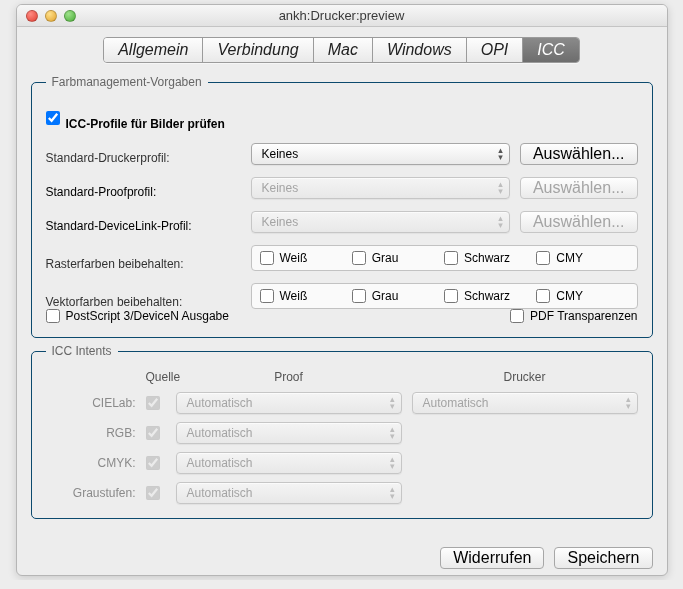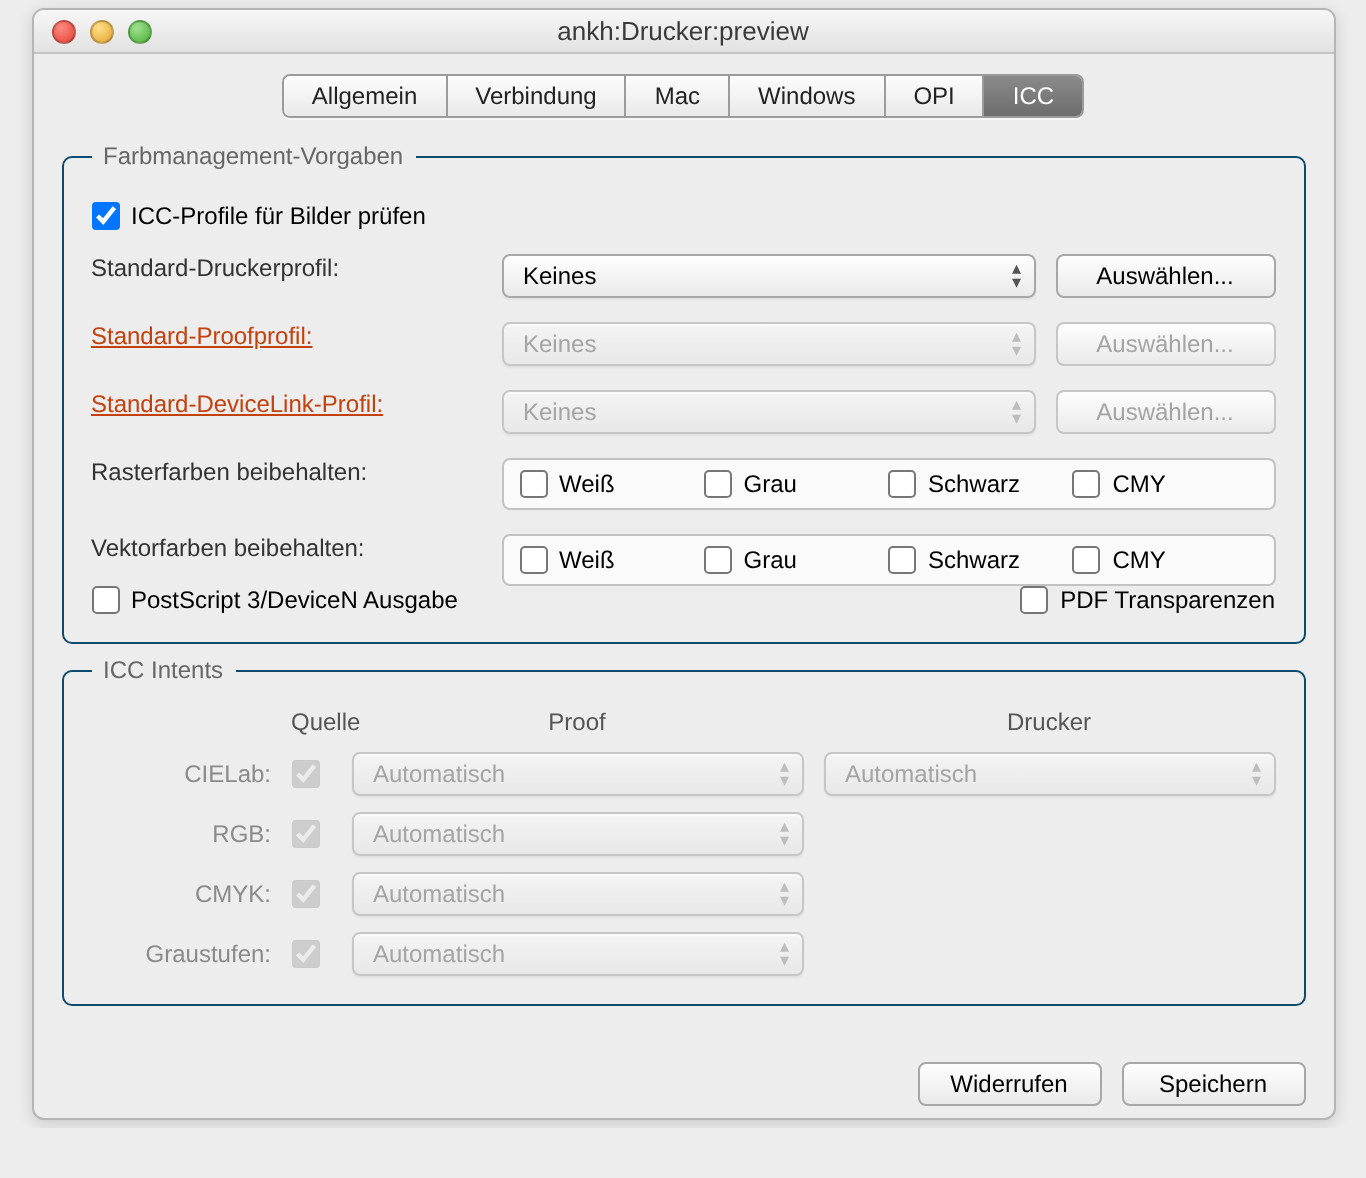--- a/index.html
+++ b/index.html
@@ -58,23 +58,24 @@
   border: 1px solid #9b9b9b;
   border-radius: 4px;
   overflow: hidden;
   box-shadow: 0 1px 0 rgba(255,255,255,0.5);
 }
 .seg button {
   background: linear-gradient(#fdfdfd, #e9e9e9);
   border: none;
   border-right: 1px solid #9b9b9b;
   padding: 3px 14px;
-  font-size: 12px;
+  font-size: 16px;
   color: #222;
   cursor: pointer;
+  font-style: italic;
 }
 .seg button:last-child { border-right: none; }
 .seg button.active {
   background: linear-gradient(#8a8a8a, #6d6d6d);
   color: #fff;
 }
 .content {
   padding: 0 14px 14px;
 }
 fieldset {
@@ -83,31 +84,31 @@
   padding: 12px 14px 14px;
   margin-top: 6px;
 }
 legend {
   padding: 0 6px;
   color: #666;
   font-size: 12px;
 }
 .row {
   display: flex;
-  align-items: flex-start;
+  align-items: flex-end;
   margin-top: 12px;
   gap: 10px;
 }
 .row.first { margin-top: 4px; }
 .label {
   width: 195px;
   text-align: left;
   color: #333;
 }
-.label.disabled { color: #c2410c; text-decoration: underline; }
+.label.disabled { color: #000000; }
 .select {
   flex: 1;
   height: 22px;
   background: linear-gradient(#fefefe, #eaeaea);
   border: 1px solid #a7a7a7;
   border-radius: 4px;
   display: flex;
   align-items: center;
   padding: 0 22px 0 10px;
   position: relative;
@@ -127,21 +128,21 @@
   line-height: 7px;
   color: #555;
 }
 .select.disabled .arrows { color: #bdbdbd; }
 .btn {
   min-width: 110px;
   height: 22px;
   background: linear-gradient(#fefefe, #eaeaea);
   border: 1px solid #a7a7a7;
   border-radius: 4px;
-  font-size: 12px;
+  font-size: 16px;
   cursor: pointer;
   padding: 0 12px;
 }
 .btn.disabled {
   color: #a4a4a4;
   border-color: #c6c6c6;
 }
 .chk-row {
   display: flex;
   align-items: center;
@@ -207,21 +208,21 @@
     </div>
   </div>
 
   <div class="content">
 
     <fieldset>
       <legend>Farbmanagement-Vorgaben</legend>
 
       <div class="row first chk-row">
         <input type="checkbox" checked="" style="">
-        <span style="font-weight:400;">ICC-Profile für Bilder prüfen</span>
+        <span style="font-weight:700;margin-top:12px;">ICC-Profile für Bilder prüfen</span>
       </div>
 
       <div class="row">
         <div class="label">Standard-Druckerprofil:</div>
         <div class="select">
           <span>Keines</span>
           <span class="arrows">▴<br>▾</span>
         </div>
         <button class="btn">Auswählen...</button>
       </div>

